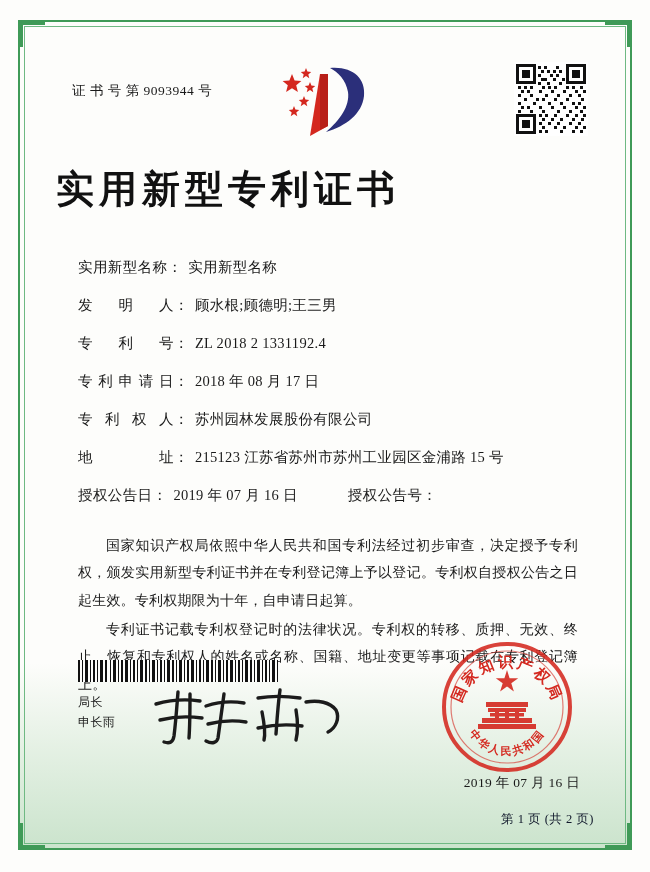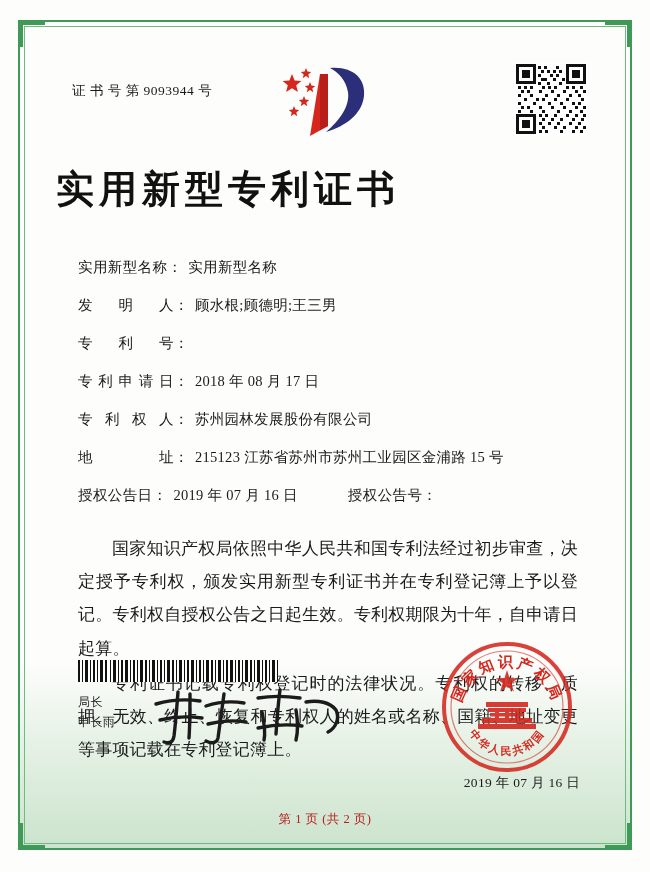--- a/index.html
+++ b/index.html
@@ -150,21 +150,21 @@
     margin-left: 50px;
   }
 
   
   .paragraphs {
     margin-top: 26px;
     padding-left: 22px;
     padding-right: 12px;
   }
   .para {
-    font-size: 17px;
+    font-size: 14px;
     line-height: 1.95;
     text-align: justify;
     text-indent: 2em;
     letter-spacing: 0.2px;
     margin: 0 4px 2px 0;
   }
 
   
   .barcode {
     position: absolute;
@@ -214,24 +214,24 @@
     color: #1a1a1a;
     letter-spacing: 0.3px;
   }
 
   
   .footer {
     position: absolute;
     left: 0;
     right: 0;
     bottom: 4px;
-    text-align: center;
+    text-align: right;
     font-size: 12.5px;
     letter-spacing: 0.5px;
-    color: #b91c1c;
+    color: #0f172a;
   }
 </style>
 </head>
 <body>
 
 <div class="page">
 
   <div class="bottom-wash"></div>
 
   <div class="frame-outer"></div>
@@ -389,20 +389,21 @@
 
       <div class="field-row">
         <span class="field-label spread">发 明 人</span>
         <span class="field-label">：</span>
         <span class="field-value">顾水根;顾德明;王三男</span>
       </div>
 
       <div class="field-row">
         <span class="field-label spread">专 利 号</span>
         <span class="field-label">：</span>
+        <span class="field-value">ZL 2018 2 1331192.4</span>
       </div>
 
       <div class="field-row">
         <span class="field-label spread">专利申请日</span>
         <span class="field-label">：</span>
         <span class="field-value">2018 年 08 月 17 日</span>
       </div>
 
       <div class="field-row">
         <span class="field-label spread">专 利 权 人</span>

